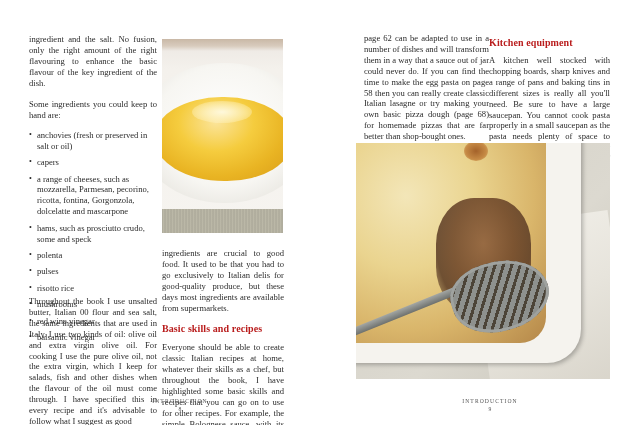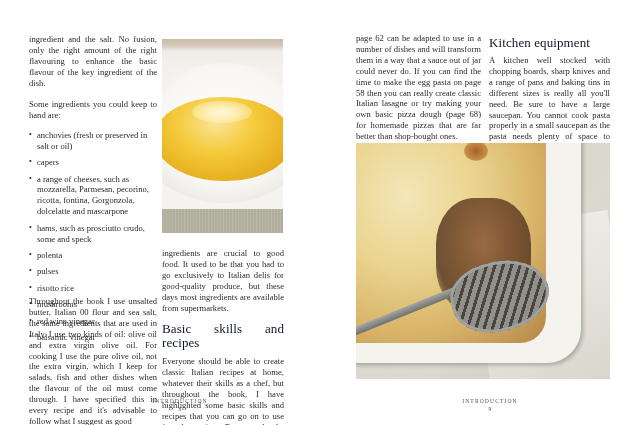--- a/index.html
+++ b/index.html
@@ -5,21 +5,21 @@
   html, body { margin:0; padding:0; background:#ffffff; }
   body { width:640px; height:425px; position:relative; overflow:hidden; font-family:"Liberation Serif","DejaVu Serif",serif; color:#2b2b2b; }
   .page { position:absolute; top:0; height:425px; }
   .page-left { left:0; width:320px; }
   .page-right { left:320px; width:320px; }
   .col { position:absolute; font-size:8.6px; line-height:10.9px; text-align:justify; }
   .col p { margin:0 0 10.5px 0; }
   .col ul { list-style:none; margin:0 0 10px 0; padding:0; }
   .col li { position:relative; padding-left:8px; margin-bottom:5.5px; text-align:left; }
   .col li::before { content:"\2022"; position:absolute; left:0; top:0; font-size:8px; }
-  h2 { font-weight:normal; font-size:13px; line-height:14px; margin:0 0 6px 0; color:#0f172a; letter-spacing:0.1px; }
+  h2 { font-weight:bold; font-size:10px; line-height:14px; margin:0 0 6px 0; color:#b91c1c; letter-spacing:0.1px; }
   .footer { position:absolute; top:397px; text-align:center; font-size:5.6px; letter-spacing:1.1px; color:#555; line-height:8px; }
   .footer .num { letter-spacing:0; font-size:5.6px; }
 
   
   .photo-risotto { position:absolute; left:162px; top:39px; width:121px; height:194px; overflow:hidden;
     background: linear-gradient(to bottom, #c9b8a6 0px, #d8cbbd 7px, #efebe6 12px, #f4f1ec 30px, #f6f4f0 100%); }
   .photo-risotto .rim { position:absolute; left:-25px; top:24px; width:175px; height:140px; border-radius:50%;
     background: radial-gradient(ellipse at 50% 45%, #ffffff 0%, #f7f6f2 55%, #e8e6e0 80%, #d6d3cb 100%); }
   .photo-risotto .rice { position:absolute; left:-8px; top:58px; width:138px; height:84px; border-radius:50% 50% 48% 52%;
     background: radial-gradient(ellipse at 45% 30%, #fbe49a 0%, #f5cc3e 35%, #e9b423 65%, #d79a18 100%); }
@@ -87,21 +87,21 @@
   </div>
 
   <div class="footer" style="left:120px; width:120px;">
     <div>INTRODUCTION</div>
     <div class="num">8</div>
   </div>
 </div>
 
 <div class="page page-right">
 
-  <div class="col" style="left:36px; top:33px; width:125px;">
+  <div class="col" style="left:44px; top:33px; width:125px;">
     <p>page 62 can be adapted to use in a number of dishes and will transform them in a way that a sauce out of jar could never do. If you can find the time to make the egg pasta on page 58 then you can really create classic Italian lasagne or try making your own basic pizza dough (page 68) for homemade pizzas that are far better than shop-bought ones.</p>
   </div>
 
   <div class="col" style="left:169px; top:36px; width:121px;">
     <h2 style="margin-bottom:5px;">Kitchen equipment</h2>
     <p>A kitchen well stocked with chopping boards, sharp knives and a range of pans and baking tins in different sizes is really all you'll need. Be sure to have a large saucepan. You cannot cook pasta properly in a small saucepan as the pasta needs plenty of space to move around in the boiling water to stop it sticking to the bottom of the pan.</p>
   </div>
 
   <div class="photo-lasagne">
     <div class="cloth"></div>

